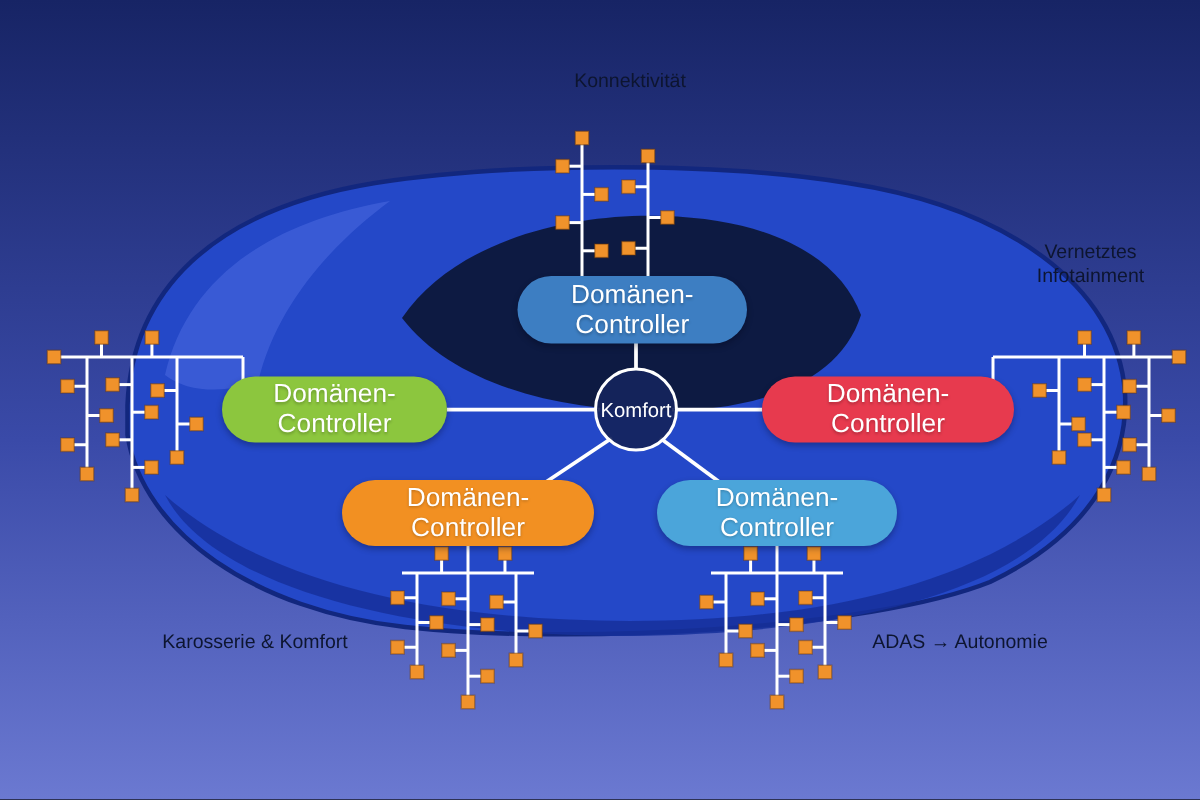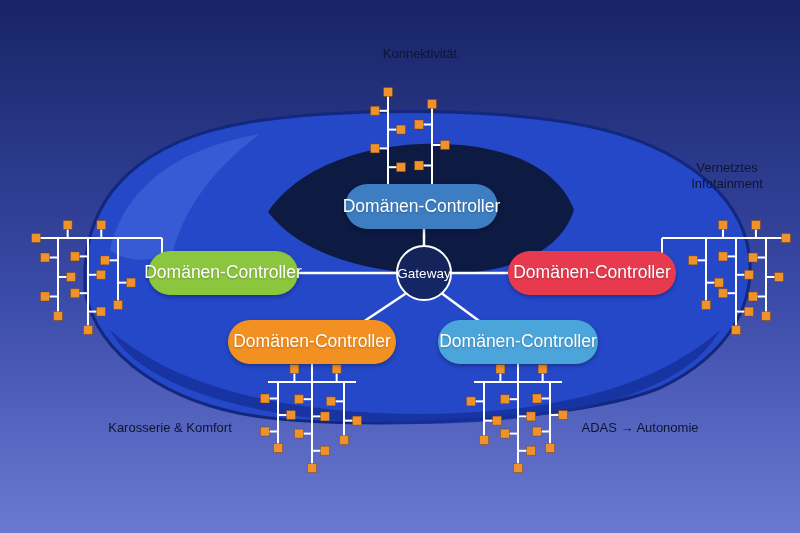--- a/index.html
+++ b/index.html
@@ -4,21 +4,21 @@
 <style>
   html,body{margin:0;padding:0;background:#1a1a2a;}
   .stage{
     position:relative;width:800px;height:533px;overflow:hidden;
     font-family:"Liberation Sans",sans-serif;
     background:linear-gradient(180deg,#172465 0%,#3a4aa8 55%,#6b79d1 100%);
   }
   svg.layer{position:absolute;left:0;top:0;width:800px;height:533px;}
   .pill{
     position:absolute;border-radius:23px;color:#fff;
-    display:flex;flex-direction:row;align-items:center;justify-content:center;
+    display:flex;flex-direction:column;align-items:center;justify-content:center;
     line-height:1.12;font-size:17.5px;text-align:center;
     text-shadow:0 1px 2px rgba(0,0,0,.25);
     box-shadow:0 2px 4px rgba(0,0,20,.3);
   }
   .gateway{
     position:absolute;width:56px;height:56px;border-radius:50%;
     border:2.5px solid #fff;background:rgba(21,36,92,.92);color:#fff;
     display:flex;align-items:center;justify-content:center;font-size:13.5px;
     box-sizing:border-box;
   }
@@ -231,21 +231,21 @@
     <span>Domänen-</span>
     <span>Controller</span>
   </div>
 
   <div class="pill" style="left: 438px; top: 320px; width: 160px; height: 44px; background-color: rgb(75, 165, 218);">
     <span>Domänen-</span>
     <span>Controller</span>
   </div>
 
   <div class="gateway" style="left:396px;top:245px;">
-    <span>Gateway</span>
+    <span>Komfort</span>
   </div>
 
   <div class="domain-label" style="left:320px;top:46px;width:200px;">Konnektivität</div>
 
 
   <div class="domain-label" style="left:642px;top:160px;width:170px;">Vernetztes
 Infotainment</div>
 
   <div class="domain-label" style="left:525px;top:420px;width:230px;">ADAS → Autonomie</div>
 

